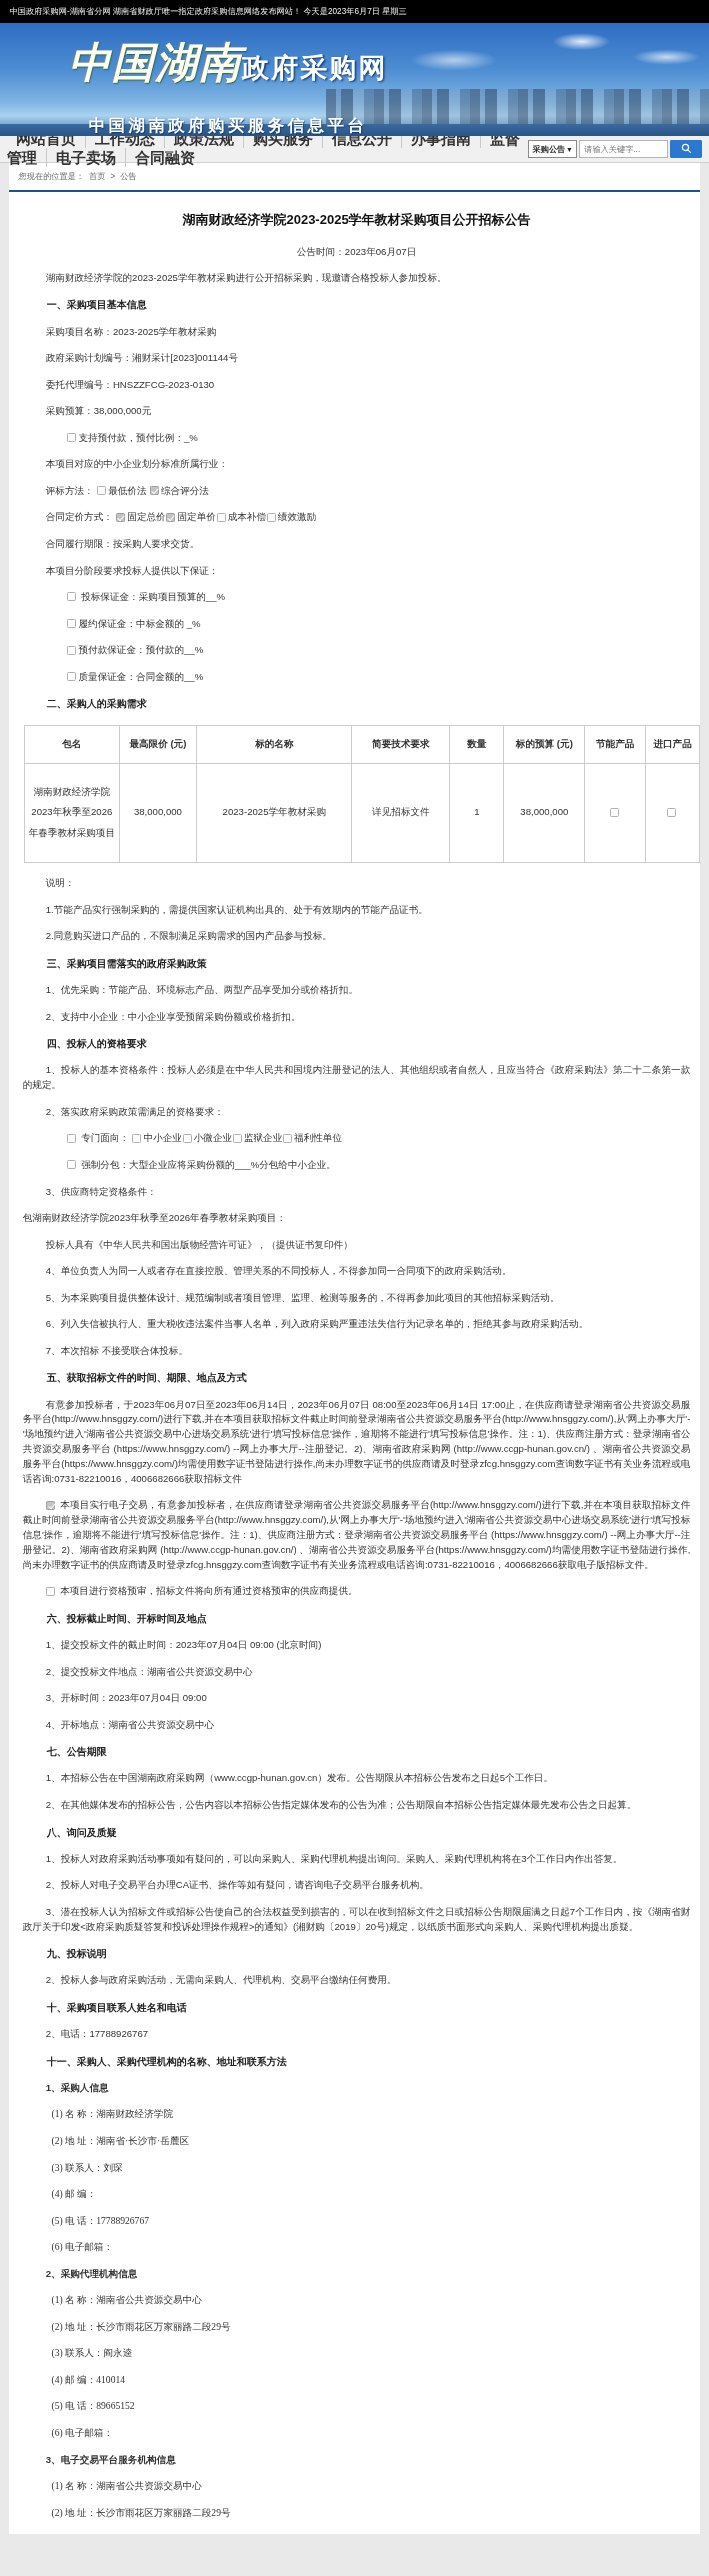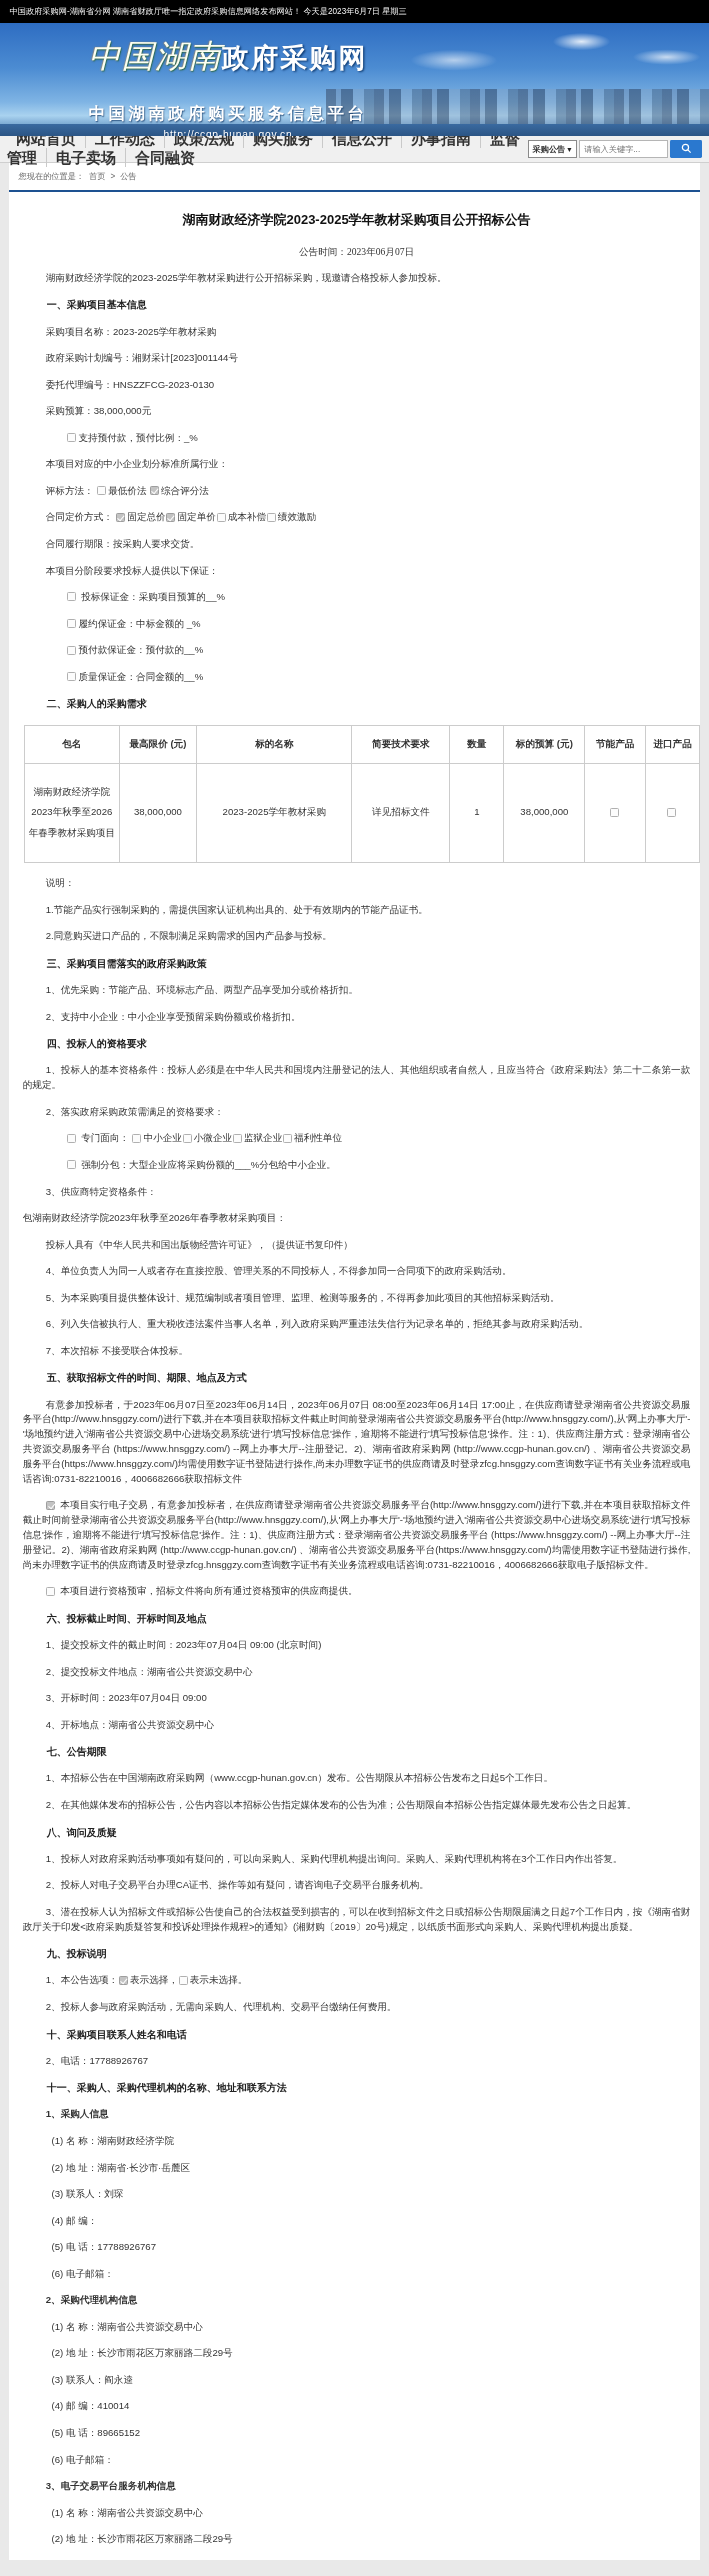--- a/index.html
+++ b/index.html
@@ -19,22 +19,22 @@
               radial-gradient(48px 11px at 90% 55%, rgba(255,255,255,.7), rgba(255,255,255,0) 70%); }
   .banner .skyline { position:absolute; left:46%; right:0; bottom:11px; height:36px; opacity:.85; filter:blur(0.4px);
             background:repeating-linear-gradient(90deg,
               rgba(55,75,105,.65) 0 9.6px, rgba(110,130,160,.40) 9.6px 15px,
               rgba(40,60,90,.60) 15px 27.5px, rgba(140,160,185,.35) 27.5px 38px,
               rgba(70,95,125,.55) 38px 48px); }
   .banner .river { position:absolute; left:0; right:0; bottom:0; height:12.4px;
             background:linear-gradient(180deg,#3a6aa0,#2b5585); }
   .logo-wrap { position:absolute; left:63px; top:12.4px; width:330px; text-align:center; color:#fff; z-index:2; }
   .logo-line { display:flex; align-items:baseline; justify-content:center; }
-  .logo-script { font-family:"DejaVu Serif","Liberation Serif",serif; font-style:italic; font-weight:normal;
-            font-size:32px; color:#fbfff2; letter-spacing:1.4px;
+  .logo-script { font-family:"DejaVu Serif","Liberation Serif",serif; font-style:italic; font-weight:bold;
+            font-size:42px; color:#fbfff2; letter-spacing:1.4px;
             text-shadow:0.7px 0.7px 1.4px rgba(30,95,45,.85), -0.7px 0 1.4px rgba(235,150,60,.6); }
   .logo-main { font-size:27px; font-weight:900; letter-spacing:2.1px;
             text-shadow:1.4px 1.4px 2.1px rgba(0,40,90,.8); }
   .banner-subtitle { font-size:16.5px; font-weight:700; letter-spacing:3.4px; margin-top:24px;
             text-shadow:0.7px 0.7px 1.4px rgba(0,40,90,.75); }
   .banner-url { font-size:10.3px; margin-top:3.4px; letter-spacing:0.7px; text-shadow:0.7px 0.7px 0.7px rgba(0,40,90,.6); }
 
   
   .navbar { background:#f0f0f0; border-bottom:0.7px solid #cfcfcf; height:27px; display:flex; align-items:center; padding:0 6.9px; }
   .nav-item { font-size:15px; font-weight:700; color:#333; padding:1.4px 9px; cursor:pointer; border-left:0.7px solid #c9c9c9; }
@@ -48,30 +48,30 @@
             justify-content:center; cursor:pointer; border-radius:1.4px; }
 
   
   .page { background:#fff; margin:0 9px; padding-bottom:1.4px; }
   .breadcrumb { padding:8.2px 2.7px 7.6px 9.6px; font-size:8.2px; color:#666; }
   .breadcrumb a { color:#666; text-decoration:none; margin:0 2.7px; cursor:pointer; }
   .rule { height:2.7px; background:#1d5191; }
 
   .article { padding:0 9.6px 0 13.7px; }
   .art-title { font-size:13px; font-weight:700; text-align:center; color:#111; margin:19px 27.5px 5.5px; line-height:1.4; }
-  .art-date { font-size:9.6px; text-align:center; color:#333; margin:16.5px 0 5.5px;font-family:Liberation Serif, serif; }
+  .art-date { font-size:9.6px; text-align:center; color:#333; margin:16.5px 0 5.5px; }
 
   .bk { font-size:9.6px; line-height:1.55; margin:11.7px 0; color:#333; }
   .bk-h   { font-weight:700; font-size:10px; text-indent:2.4em; color:#222; }
   .bk-p   { text-indent:2.4em; }
   .bk-bold{ font-weight:700; text-indent:2.4em; }
   .bk-sub { margin-left:44px; }
   .bk-just{ text-align:justify; text-indent:2.4em; }
   .bk-flush{ text-indent:0; }
-  .bk-contact{ text-indent:3em; }
+  .bk-contact{ text-indent:3em;font-family:Liberation Serif, serif; }
 
   .cb { display:inline-block; width:9px; height:9px; border:0.7px solid #b0b0b0; background:#fcfcfc;
         vertical-align:-1.4px; margin:0 2.1px 0 0.7px; border-radius:1.4px; position:relative; }
   .cb.on { background:#c3c3c3; border-color:#9e9e9e; }
   .cb.on::after { content:""; position:absolute; left:2.1px; top:0px; width:3.4px; height:5.5px;
         border:solid #fff; border-width:0 1.4px 1.4px 0; transform:rotate(40deg); }
 
   .req-table { border-collapse:collapse; width:676px; margin:13.7px 0 13.7px 1.4px; table-layout:fixed; }
   .req-table th, .req-table td { border:0.7px solid #ccc; font-size:9.6px; text-align:center; vertical-align:middle; }
   .req-table th { font-weight:700; padding:11.7px 2.1px; }
@@ -214,21 +214,20 @@
         <div class="bk bk-p">3、开标时间：2023年07月04日 09:00</div>
         <div class="bk bk-p">4、开标地点：湖南省公共资源交易中心</div>
         <div class="bk bk-h">七、公告期限</div>
         <div class="bk bk-p">1、本招标公告在中国湖南政府采购网（www.ccgp-hunan.gov.cn）发布。公告期限从本招标公告发布之日起5个工作日。</div>
         <div class="bk bk-just">2、在其他媒体发布的招标公告，公告内容以本招标公告指定媒体发布的公告为准；公告期限自本招标公告指定媒体最先发布公告之日起算。</div>
         <div class="bk bk-h">八、询问及质疑</div>
         <div class="bk bk-just">1、投标人对政府采购活动事项如有疑问的，可以向采购人、采购代理机构提出询问。采购人、采购代理机构将在3个工作日内作出答复。</div>
         <div class="bk bk-p">2、投标人对电子交易平台办理CA证书、操作等如有疑问，请咨询电子交易平台服务机构。</div>
         <div class="bk bk-just">3、潜在投标人认为招标文件或招标公告使自己的合法权益受到损害的，可以在收到招标文件之日或招标公告期限届满之日起7个工作日内，按《湖南省财政厅关于印发&lt;政府采购质疑答复和投诉处理操作规程&gt;的通知》(湘财购〔2019〕20号)规定，以纸质书面形式向采购人、采购代理机构提出质疑。</div>
         <div class="bk bk-h">九、投标说明</div>
-        <div class="bk bk-p"><span>1、本公告选项：</span><span class="cb on"></span><span>表示选择，</span><span class="cb"></span><span>表示未选择。</span></div>
         <div class="bk bk-p">2、投标人参与政府采购活动，无需向采购人、代理机构、交易平台缴纳任何费用。</div>
         <div class="bk bk-h">十、采购项目联系人姓名和电话</div>
         <div class="bk bk-p">2、电话：17788926767</div>
         <div class="bk bk-h">十一、采购人、采购代理机构的名称、地址和联系方法</div>
         <div class="bk bk-bold">1、采购人信息</div>
         <div class="bk bk-contact">(1) 名 称：湖南财政经济学院</div>
         <div class="bk bk-contact">(2) 地 址：湖南省·长沙市·岳麓区</div>
         <div class="bk bk-contact">(3) 联系人：刘琛</div>
         <div class="bk bk-contact">(4) 邮 编：</div>
         <div class="bk bk-contact">(5) 电 话：17788926767</div>

